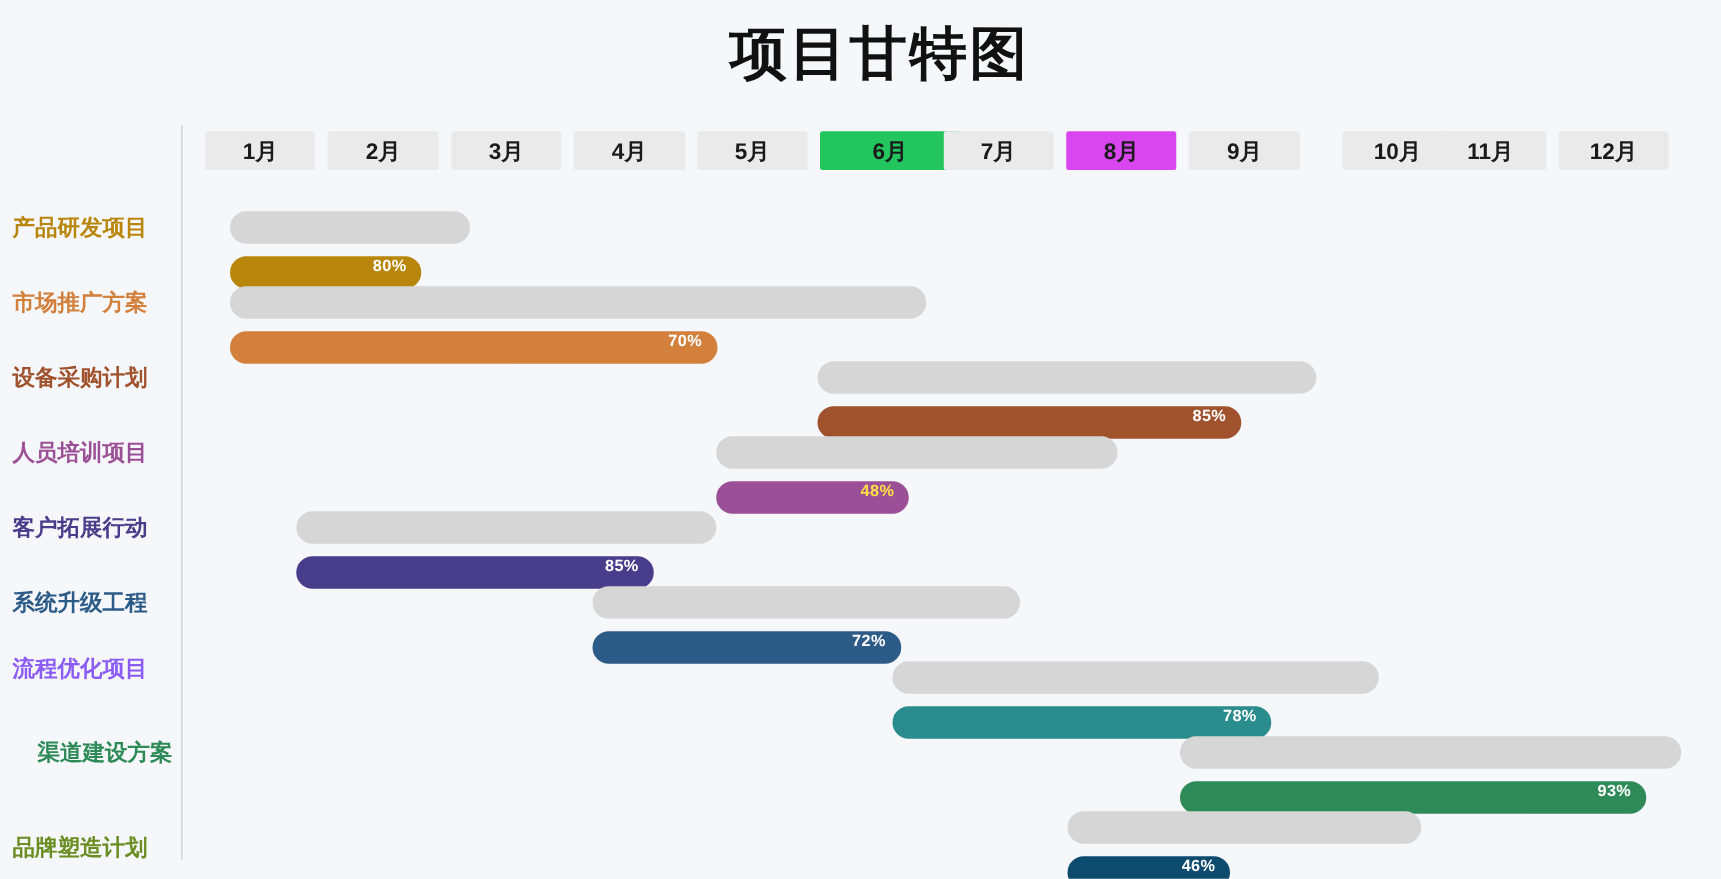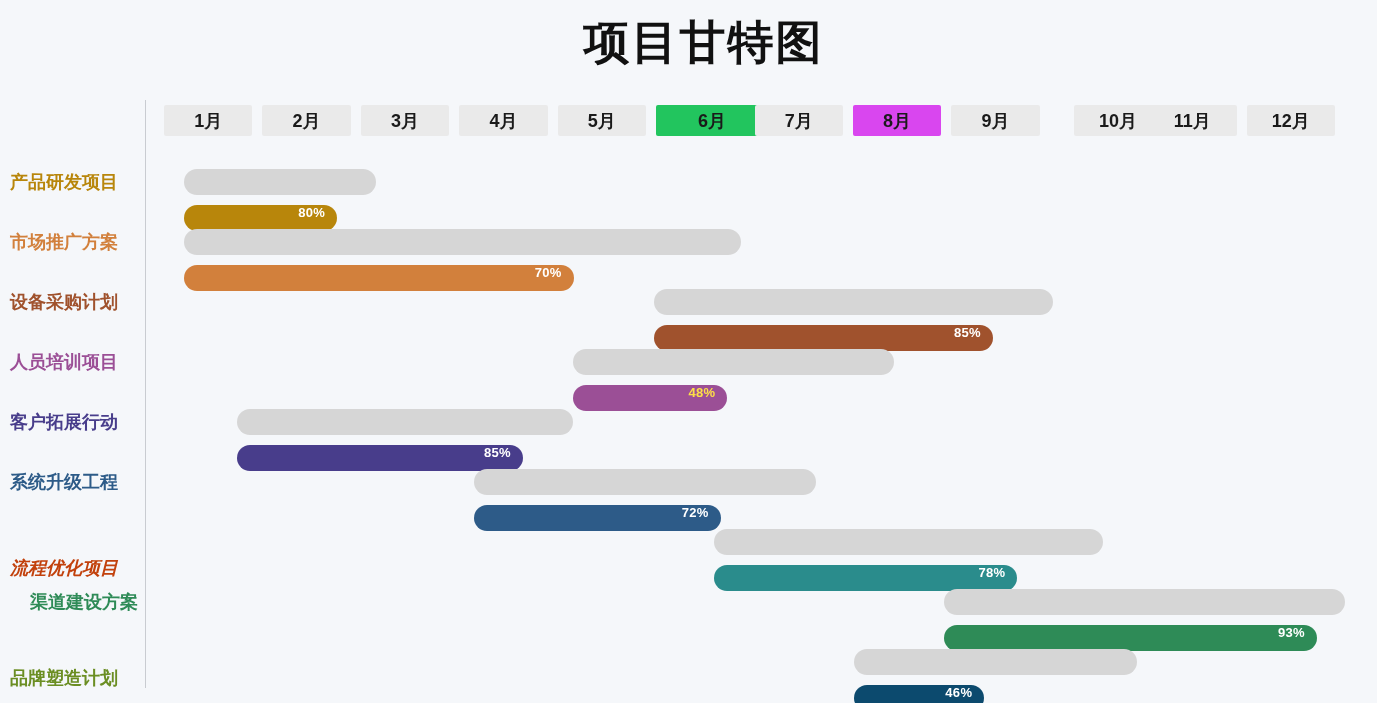--- a/index.html
+++ b/index.html
@@ -189,21 +189,21 @@
         <div class="bar-fill" style="width: 286.097px; background: rgb(72, 61, 139);">
           <span class="bar-pct" style="color: rgb(255, 255, 255);">85%</span>
         </div>
       </div>
       <div class="row-label" style="top: 482px; color: rgb(45, 91, 136);">系统升级工程</div>
       <div class="bar-track" style="left: 474.012px; top: 482px; width: 342.49px; background: rgb(214, 214, 214);">
         <div class="bar-fill" style="width: 246.593px; background: rgb(45, 91, 136);">
           <span class="bar-pct" style="color: rgb(255, 255, 255);">72%</span>
         </div>
       </div>
-      <div class="row-label" style="top: 568px; color: #c2410c; font-style: italic;">流程优化项目</div>
+      <div class="row-label" style="top: 535px; color: #8b5cf6;">流程优化项目</div>
       <div class="bar-track" style="left: 714.149px; top: 542px; width: 388.746px; background: rgb(214, 214, 214);">
         <div class="bar-fill" style="width: 303.222px; background: rgb(42, 140, 140);">
           <span class="bar-pct" style="color: rgb(255, 255, 255);">78%</span>
         </div>
       </div>
       <div class="row-label" style="top: 602px; color: rgb(46, 139, 87); padding-left: 20px;">渠道建设方案</div>
       <div class="bar-track" style="left: 944.444px; top: 602px; width: 400.556px; background: rgb(214, 214, 214);">
         <div class="bar-fill" style="width: 372.517px; background: rgb(46, 139, 87);">
           <span class="bar-pct" style="color: rgb(255, 255, 255);">93%</span>
         </div>

